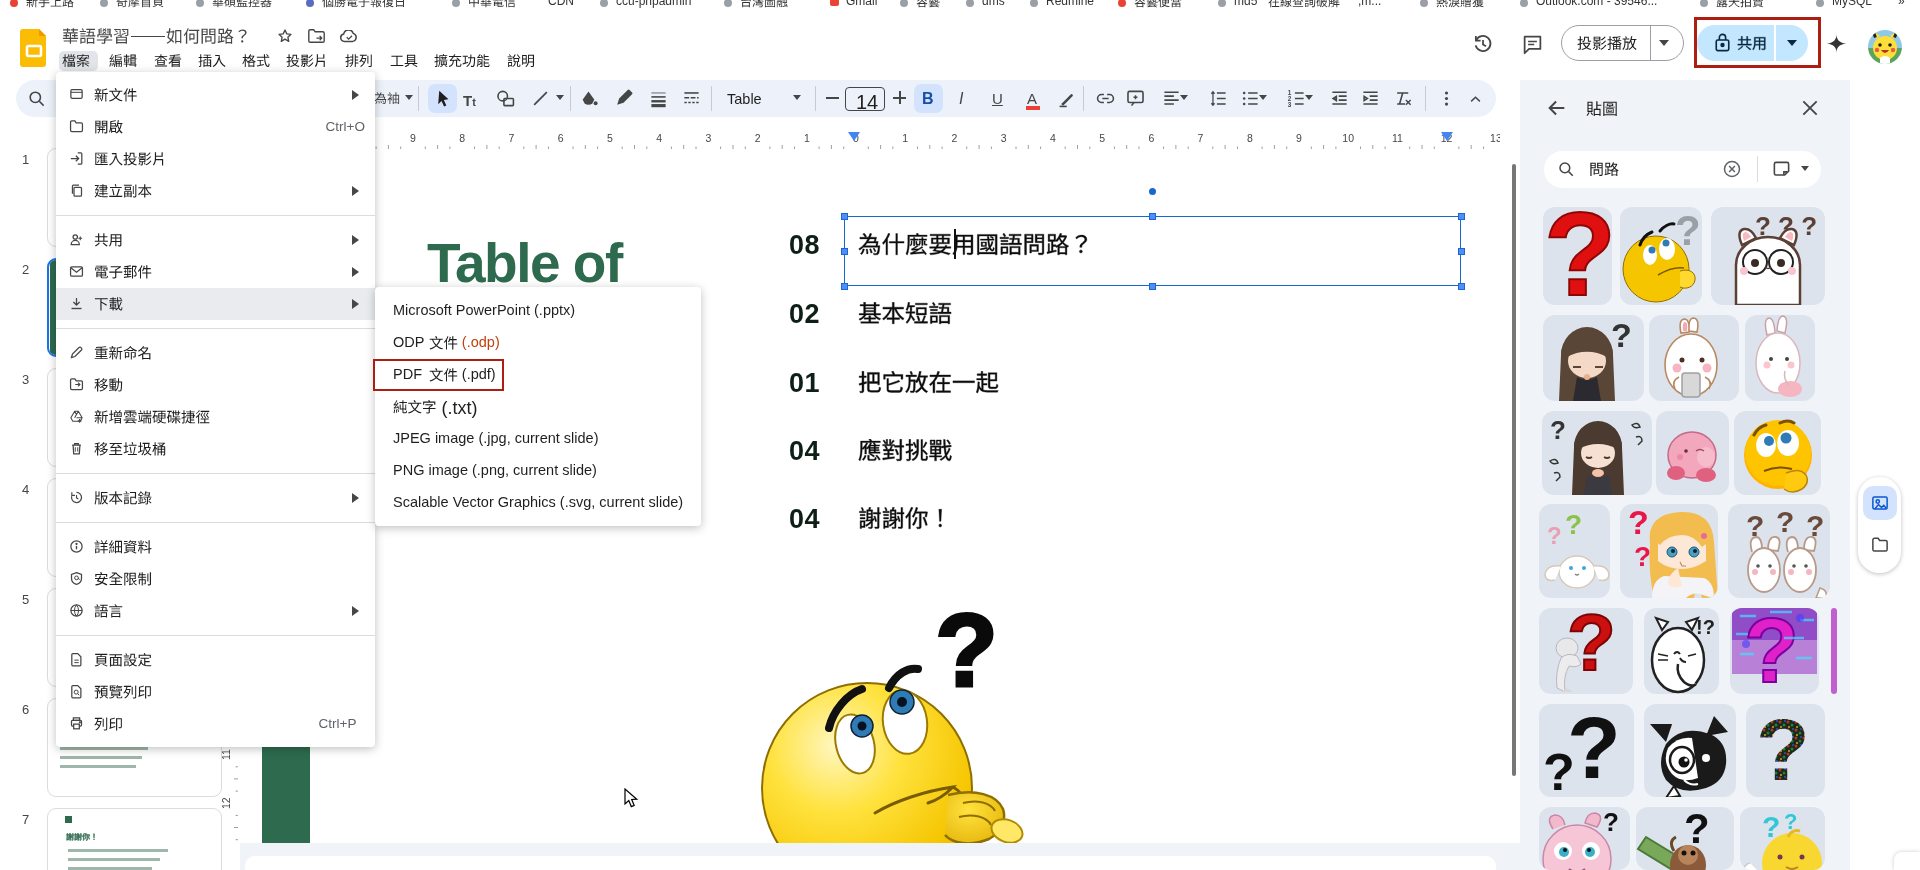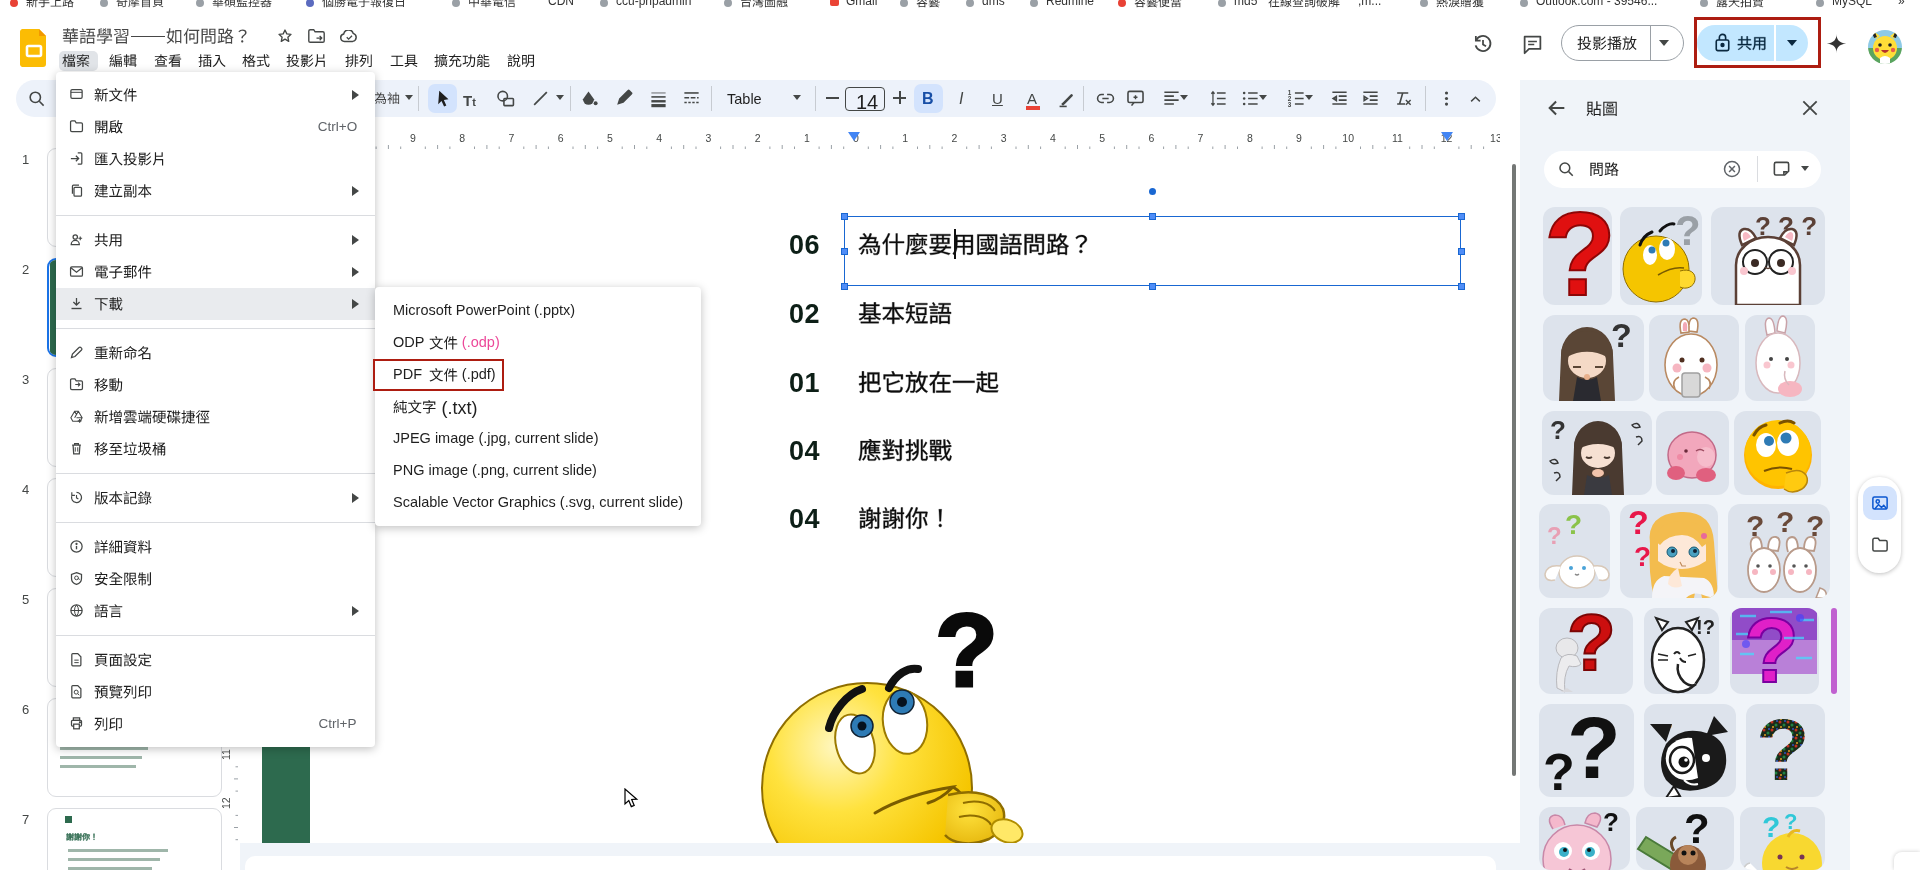--- a/index.html
+++ b/index.html
@@ -689,22 +689,23 @@
       <use href="#c8B1D" x="100"></use>
       <use href="#c4F60" x="200"></use>
       <use href="#cFF01" x="300"></use>
     </svg>
     <div class="abs" style="left:20px;top:40px;width:100px;height:3px;background:#9fb6aa"></div>
     <div class="abs" style="left:20px;top:49px;width:92px;height:3px;background:#9fb6aa"></div>
     <div class="abs" style="left:20px;top:58px;width:84px;height:3px;background:#9fb6aa"></div>
   </div>
 <div class="abs" style="left:240px;top:152px;width:1280px;height:691px;background:#fff;overflow:hidden">
     <div class="abs" style="left:22px;top:68px;width:48px;height:623px;background:#2d6a4e"></div>
+    <div class="abs" style="left:187px;top:79px;font-size:55px;font-weight:bold;color:#2d6a4e;letter-spacing:-1.5px">Table of</div>
   </div>
-<div class="abs" style="left:789px;top:230px;font-size:27px;font-weight:bold;color:#0d1f17;letter-spacing:0.5px">06</div>
+<div class="abs" style="left:789px;top:230px;font-size:27px;font-weight:bold;color:#0d1f17;letter-spacing:0.5px">08</div>
 <svg style="position:absolute;left:858.0px;top:233.0px;" width="235.0" height="23.5" viewBox="0 -85 1000 100" fill="#0d0d0d" stroke="#0d0d0d" stroke-width="1.5">
     <use href="#c70BA" x="0"></use>
     <use href="#c4EC0" x="100"></use>
     <use href="#c9EBC" x="200"></use>
     <use href="#c8981" x="300"></use>
     <use href="#c7528" x="400"></use>
     <use href="#c570B" x="500"></use>
     <use href="#c8A9E" x="600"></use>
     <use href="#c554F" x="700"></use>
     <use href="#c8DEF" x="800"></use>
@@ -1055,21 +1056,21 @@
     <path d="M3 8.5 h18" stroke-width="1.6"></path>
   </svg>
 <div class="abs" style="left:352px;top:90px;width:0;height:0;border-top:5px solid transparent;border-bottom:5px solid transparent;border-left:7px solid #444746;z-index:41"></div>
 <svg style="position:absolute;left:93.5px;top:120.2px;z-index:41;" width="29.0" height="14.5" viewBox="0 -85 200 100" fill="#1f1f1f">
     <use href="#c958B" x="0"></use>
     <use href="#c555F" x="100"></use>
   </svg>
 <svg class="abs" style="left:69px;top:119px;z-index:41" width="15" height="15" viewBox="0 0 24 24" fill="none" stroke="#444746" stroke-width="2">
     <path d="M2.5 5 a2 2 0 0 1 2 -2 h5 l2 3 h8 a2 2 0 0 1 2 2 v10 a2 2 0 0 1 -2 2 h-15 a2 2 0 0 1 -2 -2z"></path>
   </svg>
-<div class="abs" style="left:310px;top:119px;width:55px;text-align:center;font-size:13.5px;color:#5f6368;z-index:41">Ctrl+O</div>
+<div class="abs" style="left:310px;top:119px;width:55px;text-align:right;font-size:13.5px;color:#5f6368;z-index:41">Ctrl+O</div>
 <svg style="position:absolute;left:93.5px;top:152.2px;z-index:41;" width="72.5" height="14.5" viewBox="0 -85 500 100" fill="#1f1f1f">
     <use href="#c532F" x="0"></use>
     <use href="#c5165" x="100"></use>
     <use href="#c6295" x="200"></use>
     <use href="#c5F71" x="300"></use>
     <use href="#c7247" x="400"></use>
   </svg>
 <svg class="abs" style="left:69px;top:151px;z-index:41" width="15" height="15" viewBox="0 0 24 24" fill="none" stroke="#444746" stroke-width="2">
     <path d="M14 3 h5 a1.5 1.5 0 0 1 1.5 1.5 v15 a1.5 1.5 0 0 1 -1.5 1.5 h-5"></path>
     <path d="M3 12 h12 M11 7.5 l4.5 4.5 -4.5 4.5"></path>
@@ -1237,21 +1238,21 @@
     <circle cx="17.5" cy="10" r="0.8" fill="#444746"></circle>
   </svg>
 <div class="abs" style="left:310px;top:716px;width:55px;text-align:center;font-size:13.5px;color:#5f6368;z-index:41">Ctrl+P</div>
 <div class="abs" style="left:375px;top:287px;width:326px;height:239px;background:#fff;border-radius:4px;box-shadow:0 2px 10px rgba(0,0,0,0.25);z-index:42"></div>
 <div class="abs" style="left:393.0px;top:302px;font-size:14.5px;color:#1f1f1f;z-index:43;white-space:pre">Microsoft PowerPoint (.pptx)</div>
 <div class="abs" style="left:393.0px;top:334px;font-size:14.5px;color:#1f1f1f;z-index:43;white-space:pre">ODP  </div>
 <svg style="position:absolute;left:428.8px;top:336.2px;z-index:43;" width="29.0" height="14.5" viewBox="0 -85 200 100" fill="#1f1f1f">
     <use href="#c6587" x="0"></use>
     <use href="#c4EF6" x="100"></use>
   </svg>
-<div class="abs" style="left:457.8px;top:334px;font-size:14.5px;color:#ec4899;z-index:43;white-space:pre"> (.odp)</div>
+<div class="abs" style="left:457.8px;top:334px;font-size:14.5px;color:#c2410c;z-index:43;white-space:pre"> (.odp)</div>
 <div class="abs" style="left:393.0px;top:366px;font-size:14.5px;color:#1f1f1f;z-index:43;white-space:pre">PDF  </div>
 <svg style="position:absolute;left:428.8px;top:368.2px;z-index:43;" width="29.0" height="14.5" viewBox="0 -85 200 100" fill="#1f1f1f">
     <use href="#c6587" x="0"></use>
     <use href="#c4EF6" x="100"></use>
   </svg>
 <div class="abs" style="left:457.8px;top:366px;font-size:14.5px;color:#1f1f1f;z-index:43;white-space:pre"> (.pdf)</div>
 <svg style="position:absolute;left:393.0px;top:400.2px;z-index:43;" width="43.5" height="14.5" viewBox="0 -85 300 100" fill="#1f1f1f">
     <use href="#c7D14" x="0"></use>
     <use href="#c6587" x="100"></use>
     <use href="#c5B57" x="200"></use>

